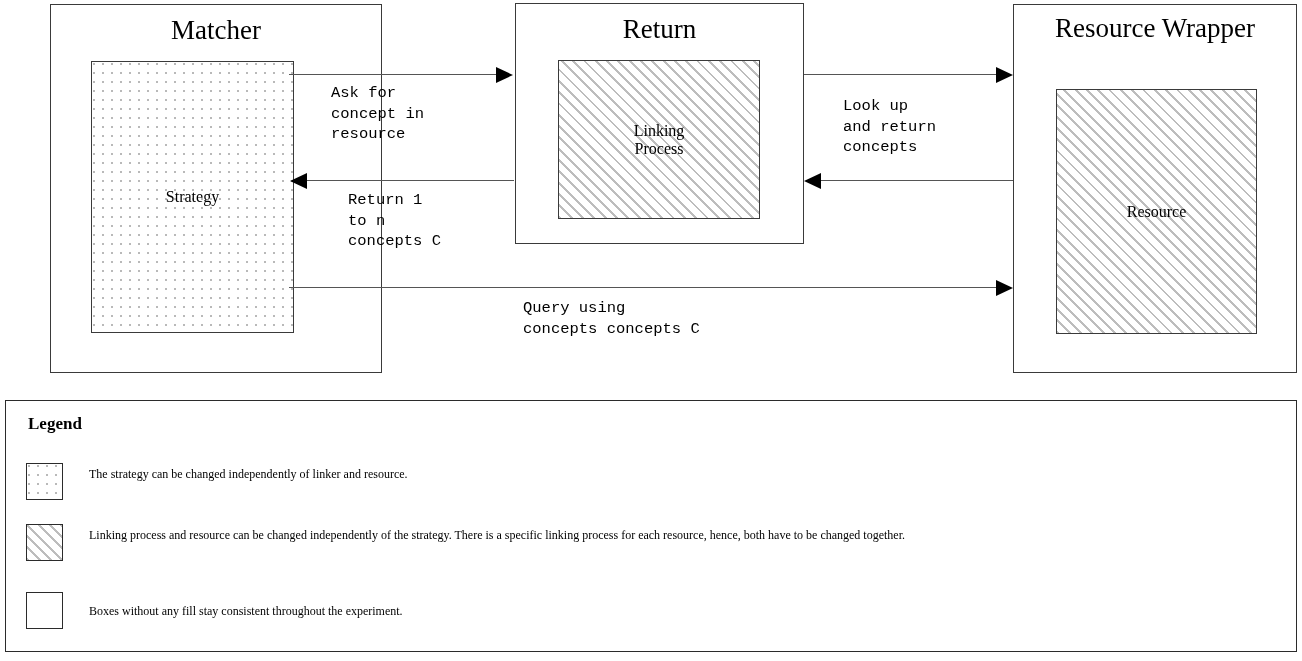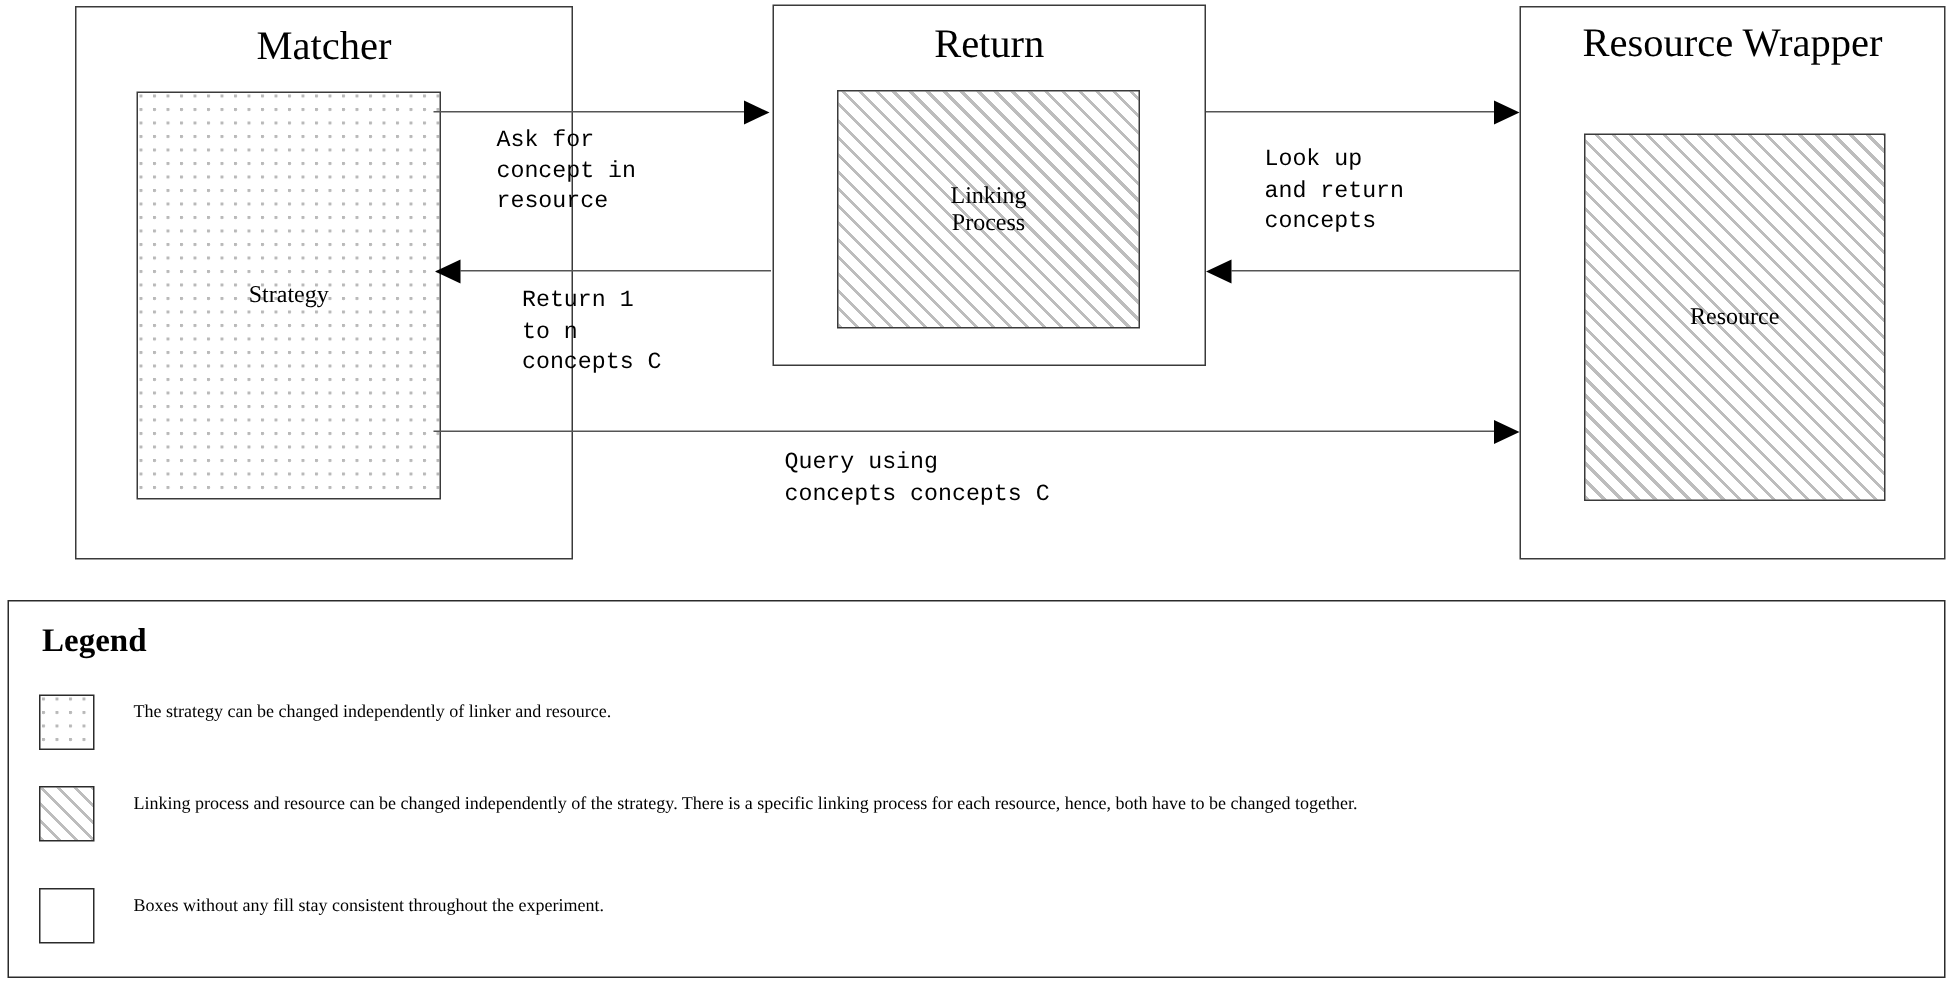--- a/index.html
+++ b/index.html
@@ -115,21 +115,21 @@
   #legend-box {
     position: absolute;
     box-sizing: border-box;
     border: 1.4px solid #2b2b2b;
     background: #fff;
   }
   #legend-title {
     position: absolute;
     left: 22px;
     top: 13px;
-    font-size: 22px;
+    font-size: 17px;
     font-weight: bold;
     color: #000;
   }
   .legend-row {
     position: absolute;
     left: 20px;
     right: 16px;
     display: flex;
     align-items: flex-start;
   }
@@ -208,19 +208,19 @@
     <div class="legend-row" style="top:62px;">
       <div class="legend-swatch fill-dots"></div>
       <div class="legend-text">The strategy can be changed independently of linker and resource.</div>
     </div>
 
     <div class="legend-row" style="top:123px;">
       <div class="legend-swatch fill-hatch"></div>
       <div class="legend-text" style="max-width:1125px;">Linking process and resource can be changed independently of the strategy. There is a specific linking process for each resource, hence, both have to be changed together.</div>
     </div>
 
-    <div class="legend-row" style="top:191px;">
+    <div class="legend-row" style="top:191px;align-items:center;">
       <div class="legend-swatch fill-none"></div>
       <div class="legend-text">Boxes without any fill stay consistent throughout the experiment.</div>
     </div>
   </div>
 
 </div>
 
 </body></html>

